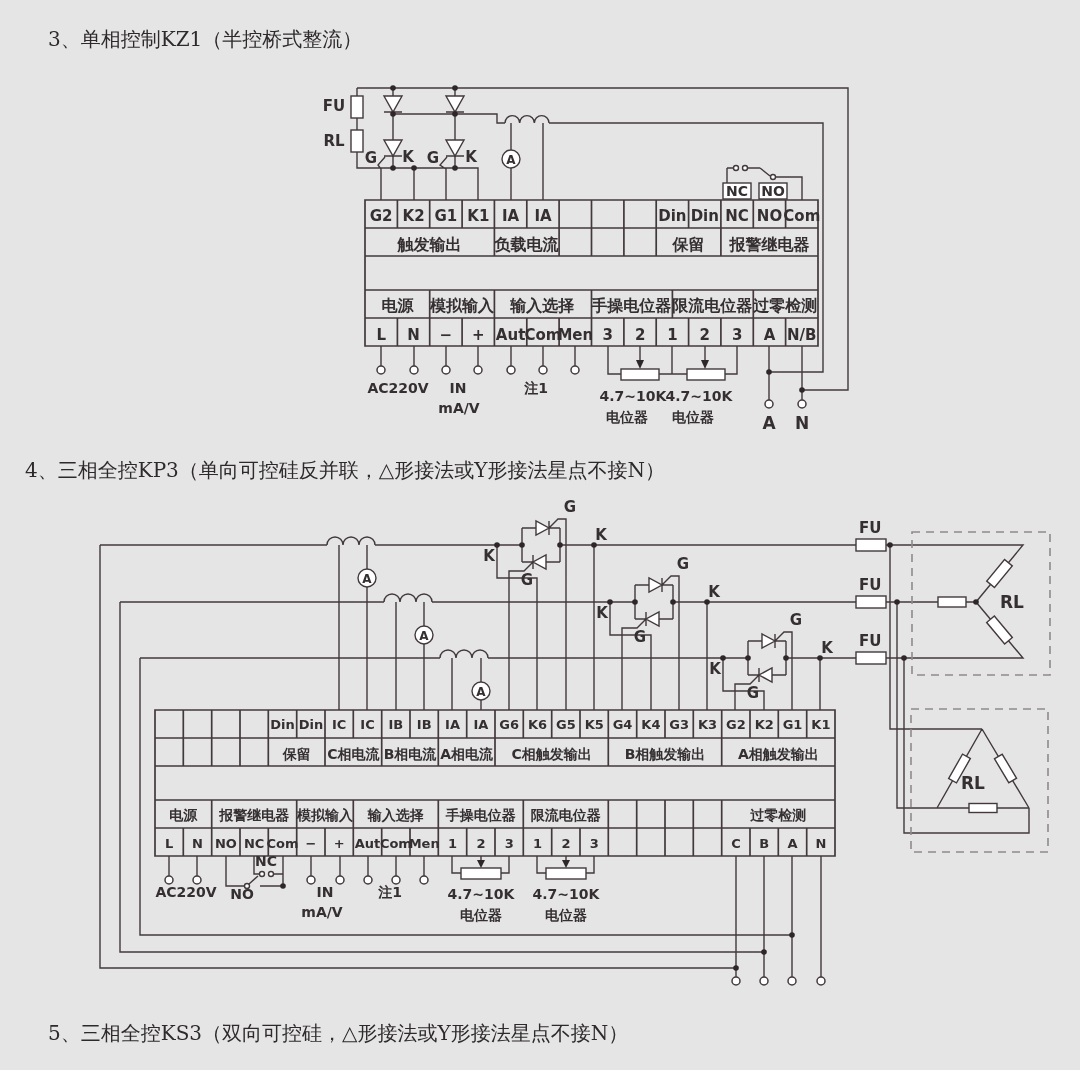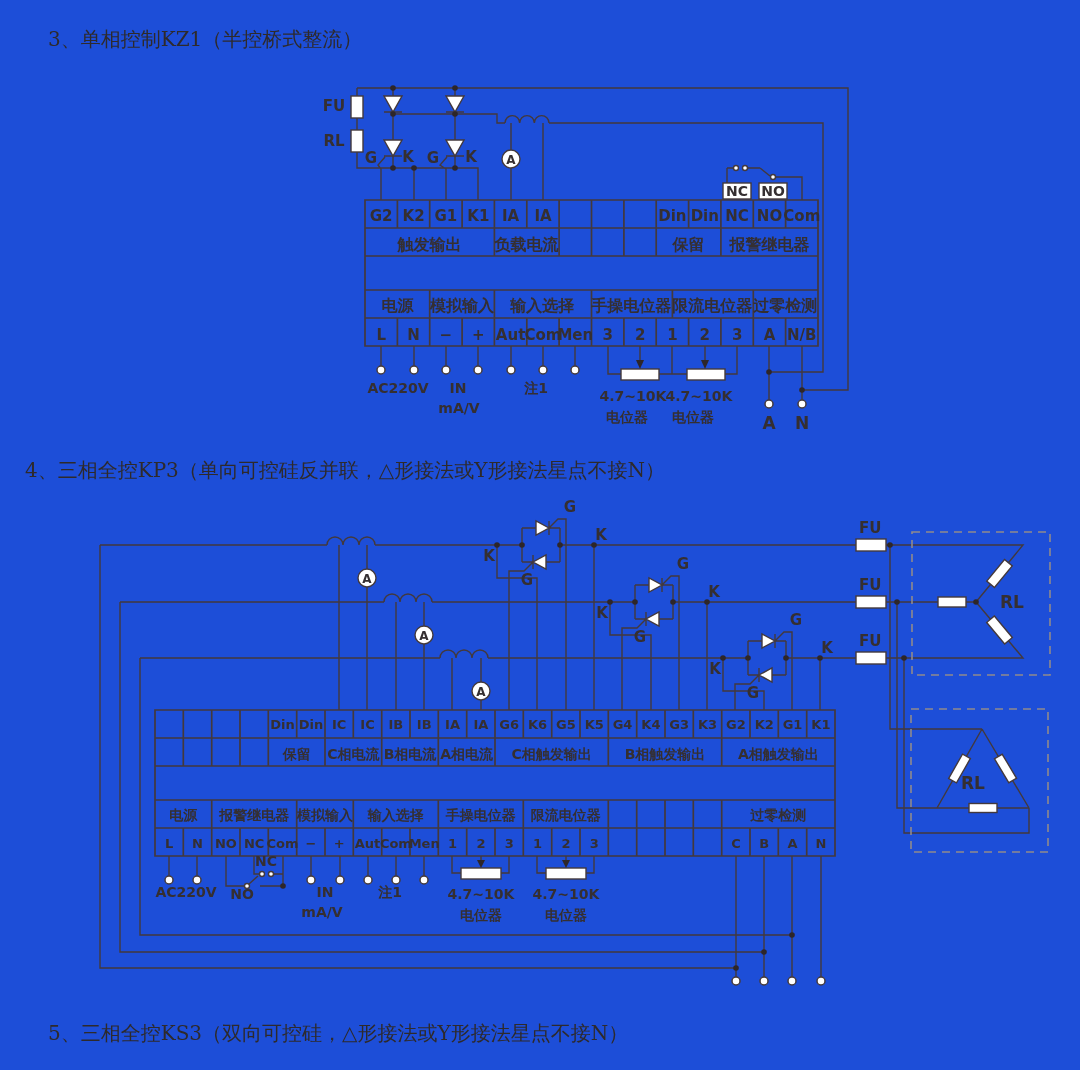--- a/index.html
+++ b/index.html
@@ -1,16 +1,16 @@
 <!DOCTYPE html>
 <html><head>
 <meta charset="utf-8">
 <style>
   html,body{margin:0;padding:0;background:#ffffff;}
-  #stage{position:relative;width:1080px;height:1070px;background:#1d4ed8;overflow:hidden;text-align:center;}
+  #stage{position:relative;width:1080px;height:1070px;background:#e5e5e5;overflow:hidden;text-align:center;}
   svg{position:absolute;left:0;top:0;}
   text{fill:#352f31;font-family:"DejaVu Sans",sans-serif;}
   .title{font-size:20px;font-family:"DejaVu Serif","Liberation Serif",serif;fill:#2e2a2b;}
   .w{fill:none;stroke:#43393c;stroke-width:1.4;}
   .bk{fill:none;stroke:#43393c;stroke-width:1.7;}
   .comp{fill:#ffffff;stroke:#43393c;stroke-width:1.4;}
   .dash{fill:none;stroke:#908a8c;stroke-width:1.6;stroke-dasharray:8 6;}
   .dot{fill:#2e2628;stroke:none;}
   .arrow{fill:#2e2628;stroke:none;}
   .term{fill:#ffffff;stroke:#43393c;stroke-width:1.5;}

